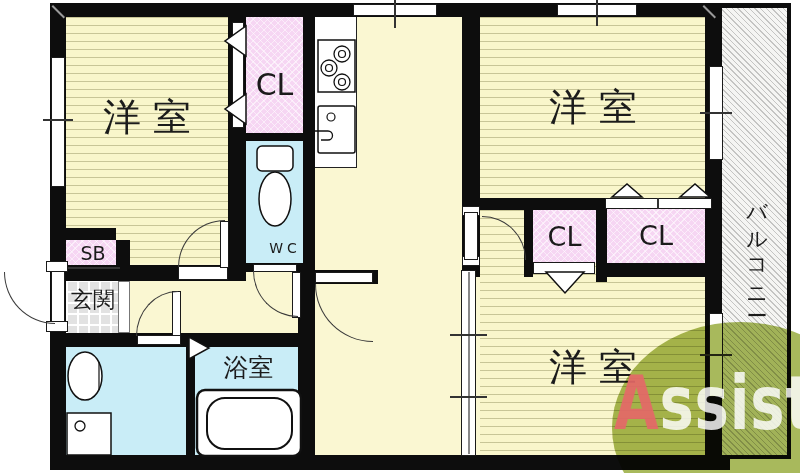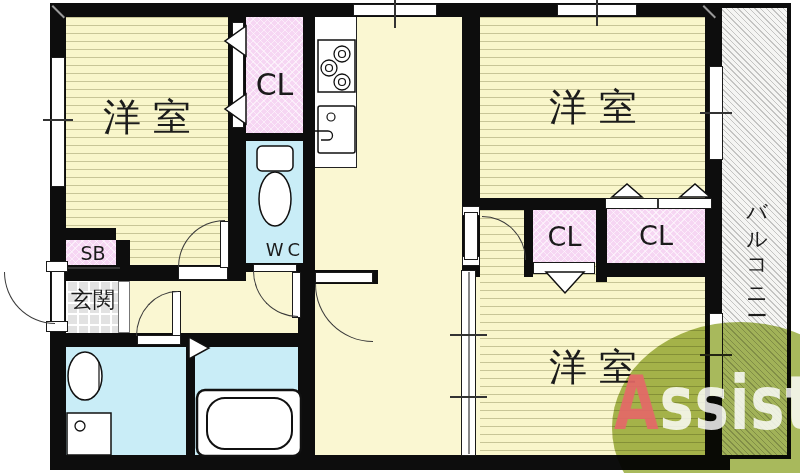--- a/index.html
+++ b/index.html
@@ -166,21 +166,22 @@
     <rect x="197" y="390" width="104" height="66" rx="8" fill="#fff" stroke="#111" stroke-width="2.5"></rect>
     <rect x="207" y="398" width="85" height="51" rx="18" fill="none" stroke="#111" stroke-width="2"></rect>
   </svg>
 
   <div class="lbl" style="left:66px;top:98px;width:162px;font-size:38px;letter-spacing:12px;text-indent:12px;">洋室</div>
   <div class="lbl" style="left:480px;top:88px;width:226px;font-size:38px;letter-spacing:12px;text-indent:12px;">洋室</div>
   <div class="lbl" style="left:480px;top:348px;width:226px;font-size:38px;letter-spacing:12px;text-indent:12px;">洋室</div>
   <div class="lbl" style="left:246px;top:70px;width:57px;font-size:30px;">CL</div>
   <div class="lbl" style="left:533px;top:223px;width:63px;font-size:27px;">CL</div>
   <div class="lbl" style="left:607px;top:222px;width:98px;font-size:27px;">CL</div>
-  <div class="lbl" style="left:246px;top:241px;width:74px;font-size:18px;letter-spacing:4px;text-indent:4px;text-align:center;">WC</div>
+  <div class="lbl" style="left:246px;top:241px;width:74px;font-size:14px;letter-spacing:4px;text-indent:4px;text-align:center;">WC</div>
   <div class="lbl" style="left:66px;top:244px;width:54px;font-size:19px;">SB</div>
   <div class="lbl" style="left:66px;top:289px;width:54px;font-size:22px;">玄関</div>
+  <div class="lbl" style="left:195px;top:355px;width:107px;font-size:25px;">浴室</div>
   <div class="lbl vtext" style="left:741px;top:166px;width:26px;height:165px;font-size:21px;">バルコニー</div>
 
   <div id="wm-ellipse"></div>
   <div id="wm-text"><span class="wm-a">A</span><span>ssist</span></div>
 
 </div>
 
 </body></html>

